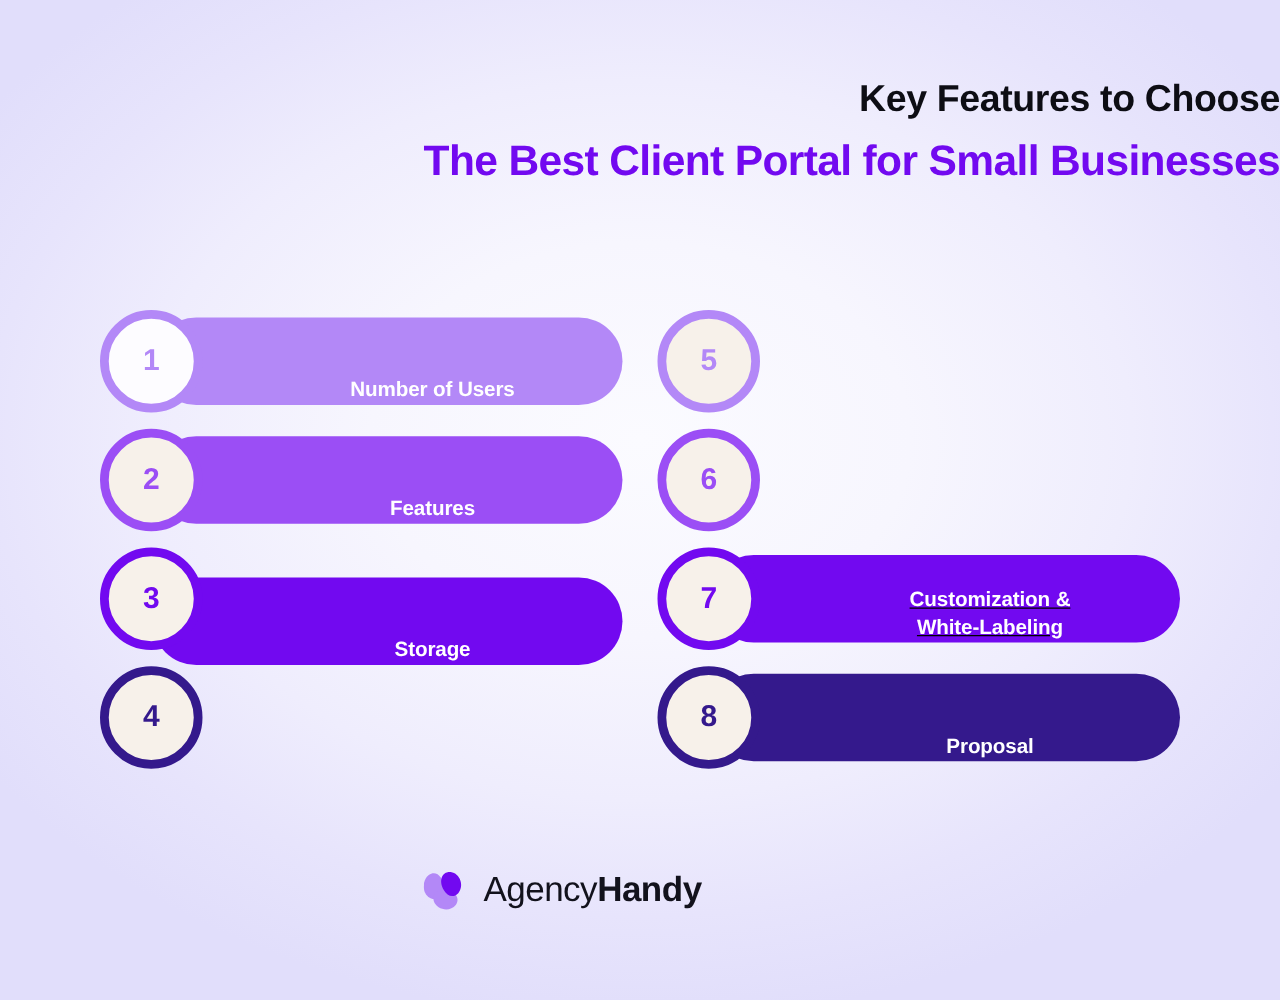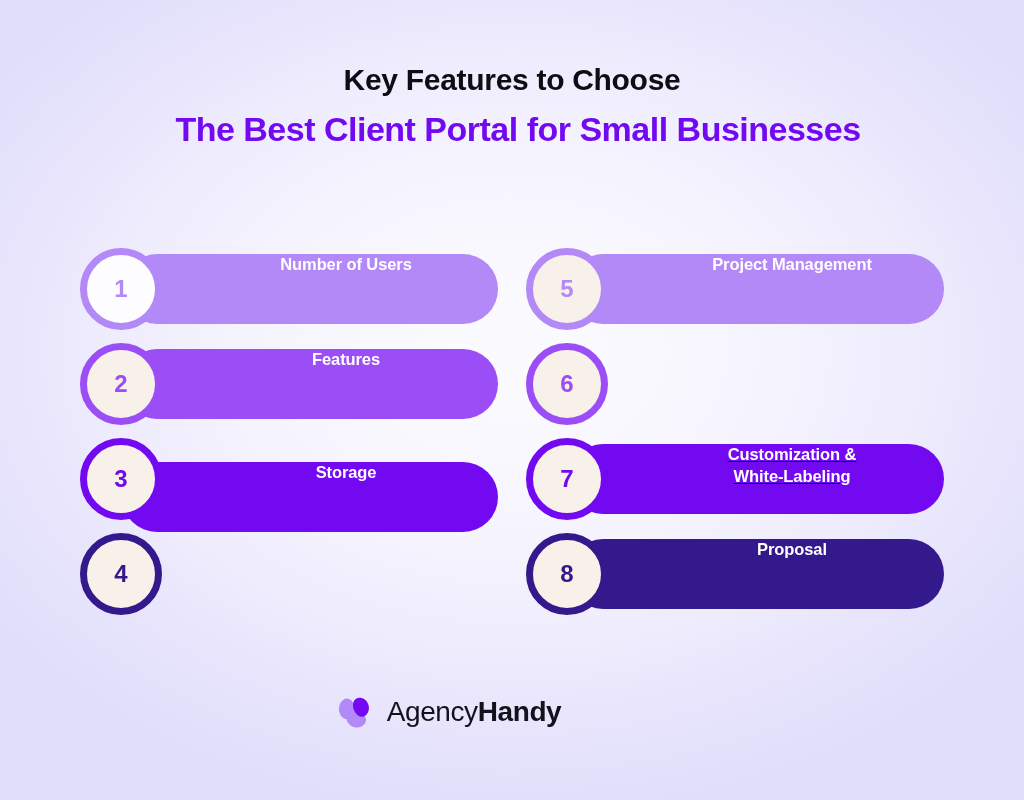--- a/index.html
+++ b/index.html
@@ -27,21 +27,21 @@
         #e1defb 100%);
     overflow: hidden;
   }
 
   
   .heading {
     position: absolute;
     top: 62px;
     left: 0;
     width: 1024px;
-    text-align: center;
+    text-align: right;
   }
   .title-main {
     display: block;
     font-size: 30px;
     font-weight: bold;
     letter-spacing: -0.3px;
     color: #0d0d14;
     line-height: 1.18;
   }
   .title-sub {
@@ -76,21 +76,21 @@
 
   
   .pill {
     position: absolute;
     left: 42px;
     top: 6px;
     right: 0;
     height: 70px;
     border-radius: 35px;
     display: flex;
-    align-items: flex-start;
+    align-items: flex-end;
     justify-content: center;
     box-sizing: border-box;
     padding-left: 86px;
     padding-right: 14px;
   }
   .pill-label {
     font-size: 16.5px;
     font-weight: bold;
     color: #ffffff;
     line-height: 1.32;
@@ -164,23 +164,20 @@
     <div class="feature">
       <div class="pill" style="background: rgb(179, 136, 247);">
         <span class="pill-label">Number of Users</span>
       </div>
       <div class="badge" style="border-color: rgb(179, 136, 247); background: rgb(253, 252, 255);">
         <span class="badge-num" style="color: rgb(179, 136, 247);">1</span>
       </div>
     </div>
 
     <div class="feature">
-      <div class="pill" style="background: rgb(179, 136, 247);">
-        <span class="pill-label">Project Management</span>
-      </div>
       <div class="badge" style="border-color: rgb(179, 136, 247); background: rgb(247, 241, 234);">
         <span class="badge-num" style="color: rgb(179, 136, 247);">5</span>
       </div>
     </div>
 
     <div class="feature">
       <div class="pill" style="background: rgb(155, 78, 245);">
         <span class="pill-label">Features</span>
       </div>
       <div class="badge" style="border-color: rgb(155, 78, 245); background: rgb(247, 241, 234);">

